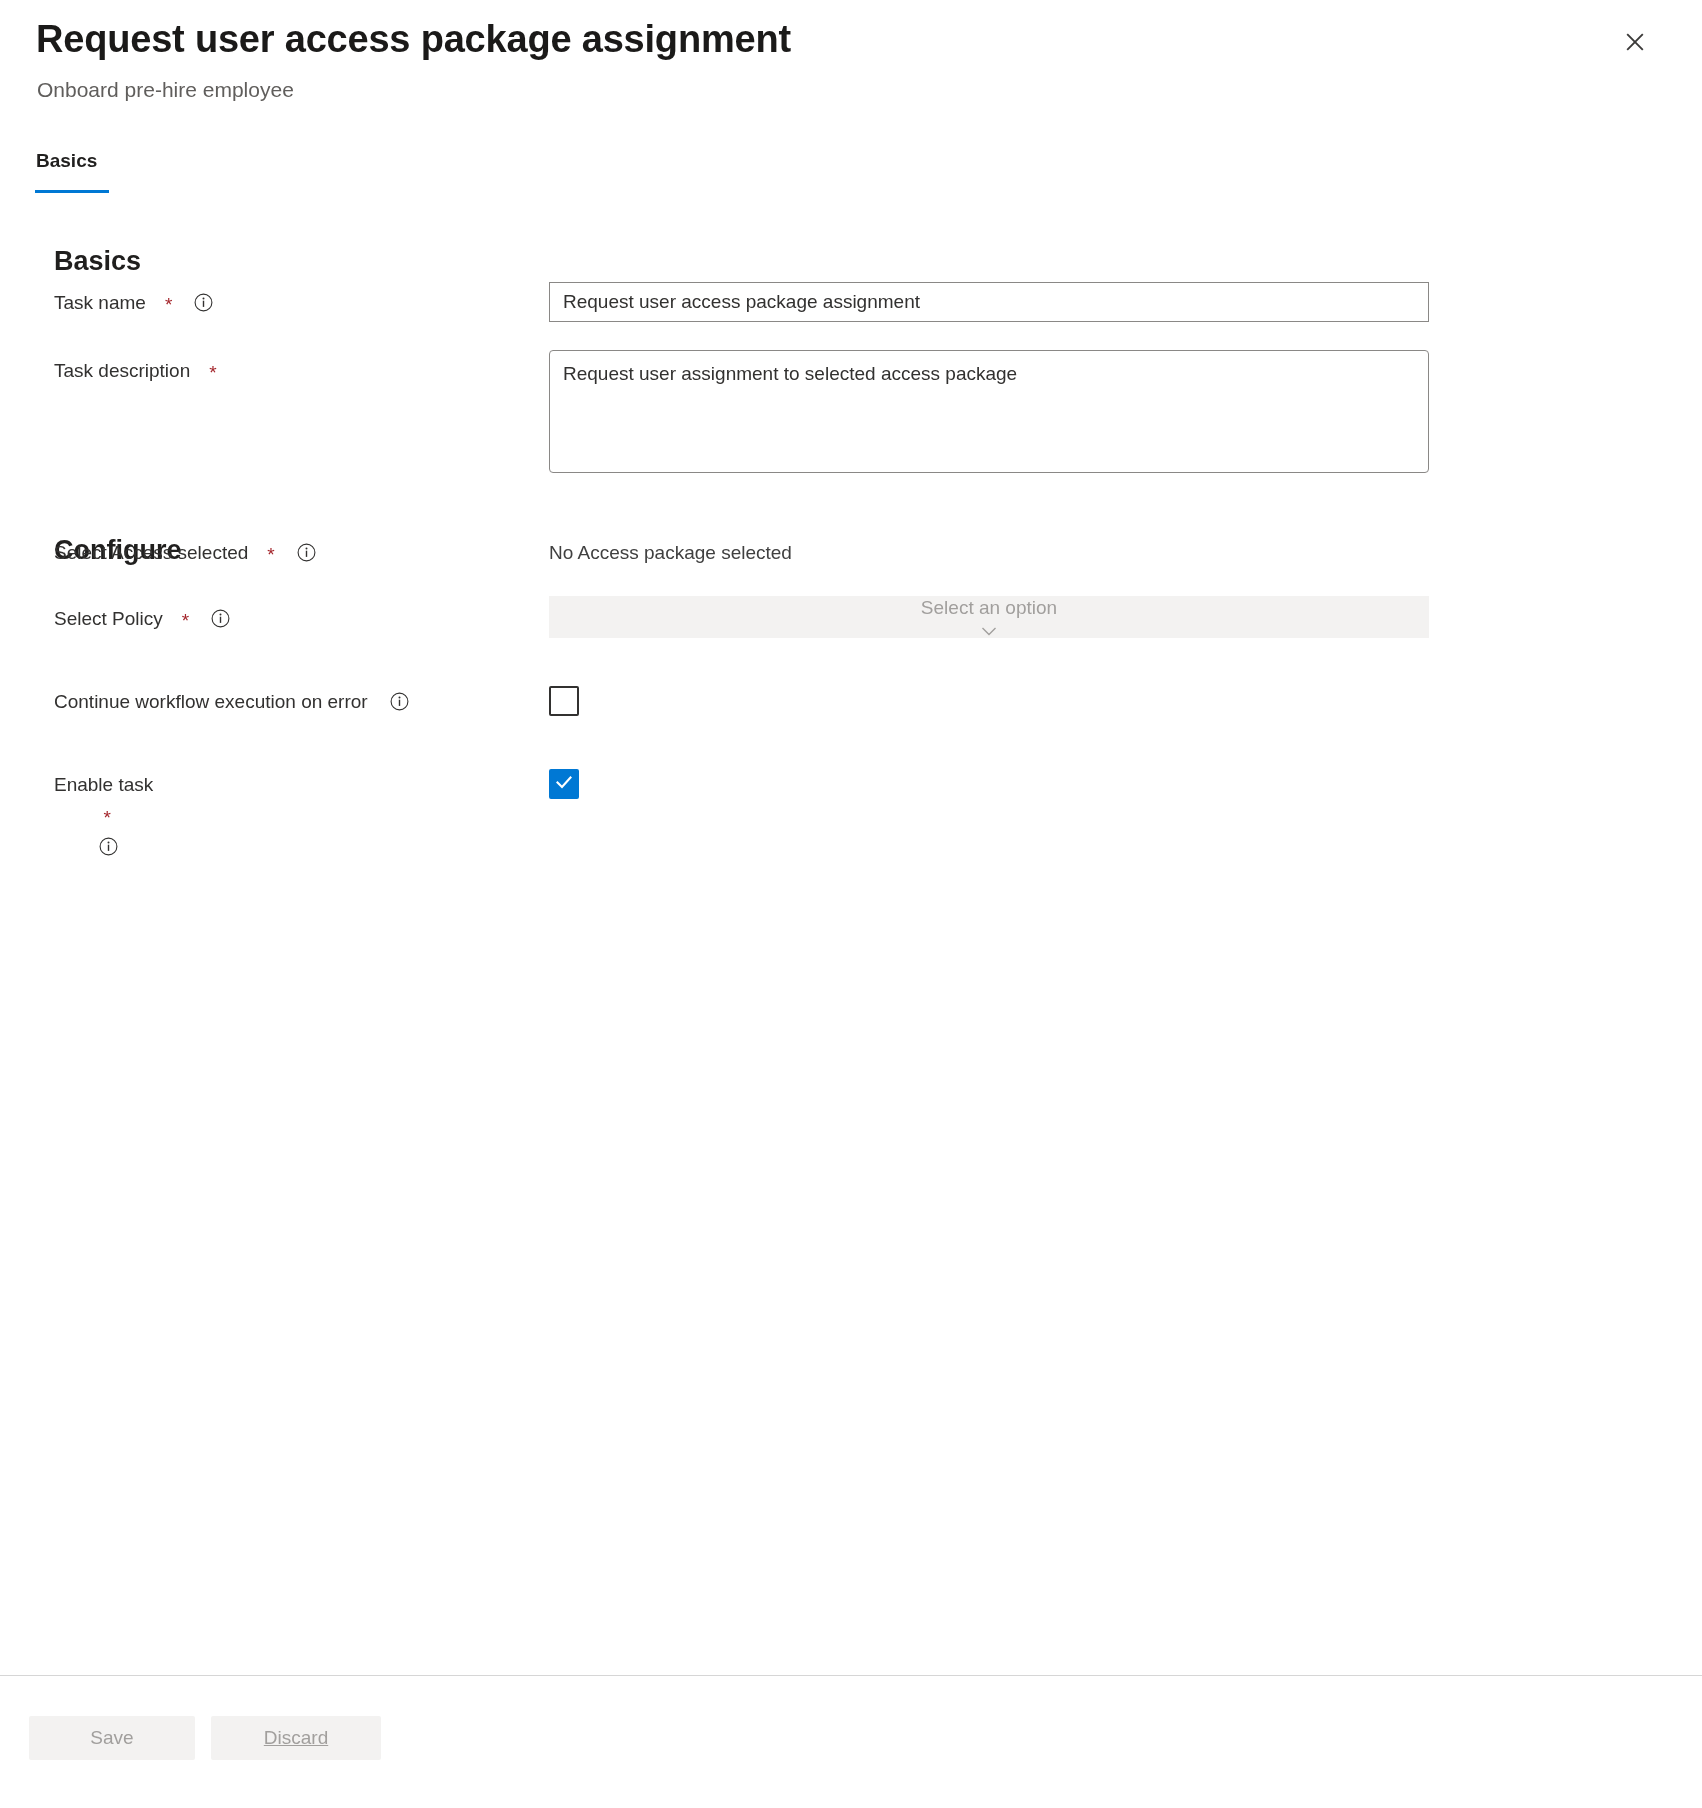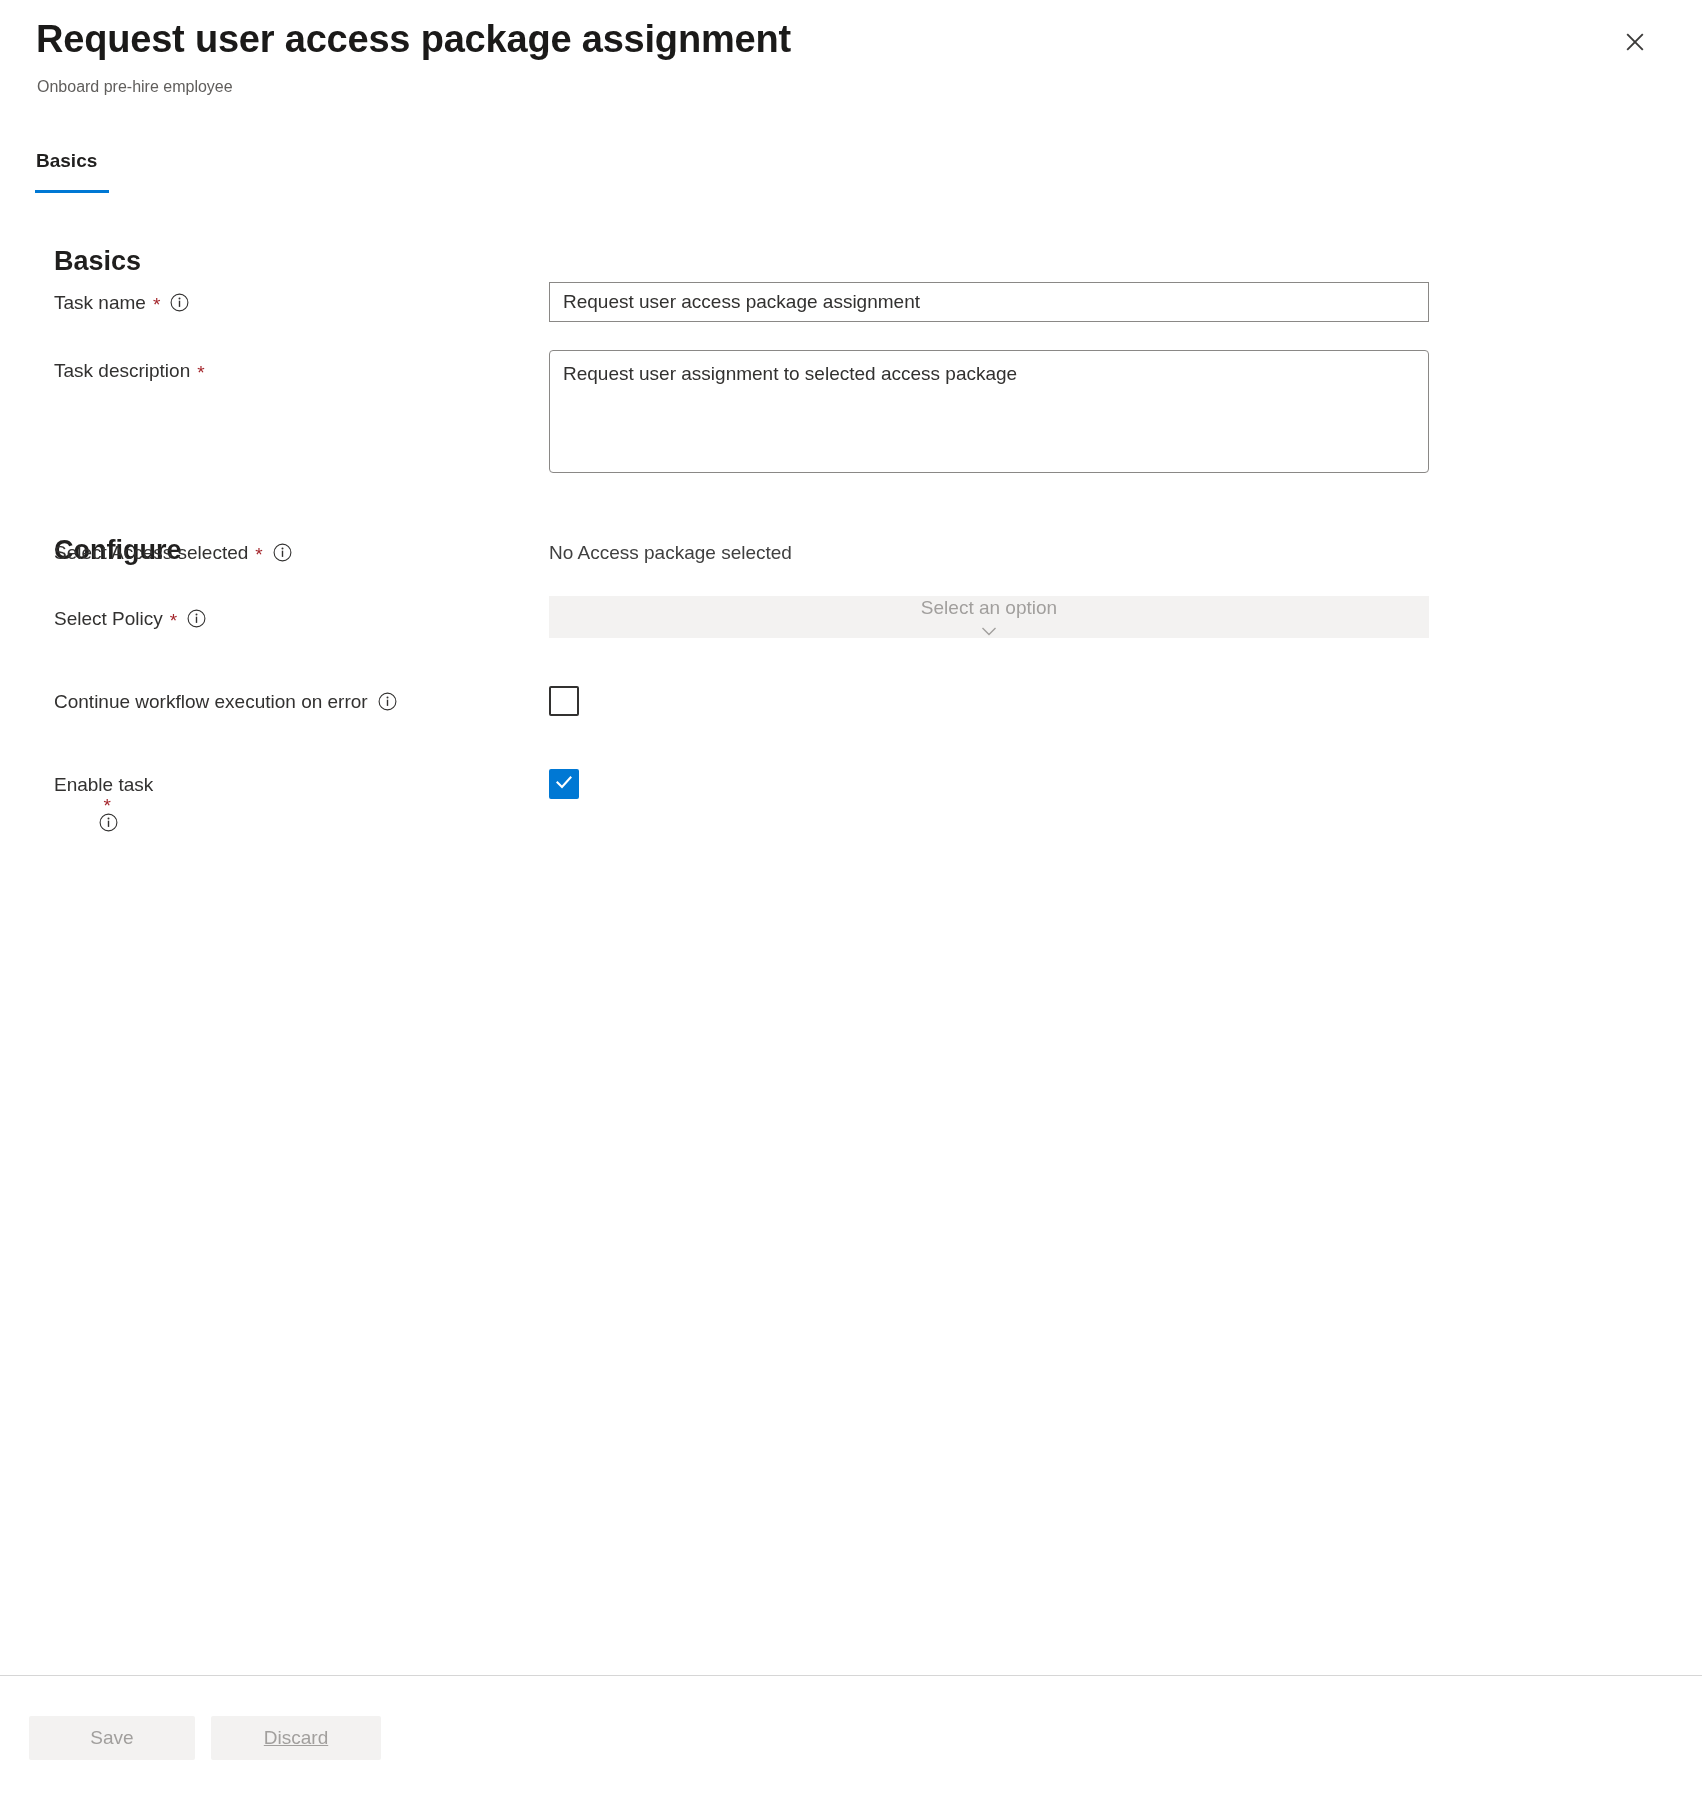--- a/index.html
+++ b/index.html
@@ -31,21 +31,21 @@
     font-size: 38px;
     font-weight: 600;
     letter-spacing: -0.2px;
     color: #1b1a19;
     white-space: nowrap;
   }
   .page-subtitle {
     position: absolute;
     left: 37px;
     top: 78px;
-    font-size: 16px;
+    font-size: 21px;
     font-weight: 400;
     color: #605e5c;
     white-space: nowrap;
   }
   .close-button {
     position: absolute;
     left: 1613px;
     top: 21px;
     width: 44px;
     height: 44px;
@@ -107,21 +107,21 @@
   
   .field-label {
     position: absolute;
     left: 54px;
     font-size: 19px;
     font-weight: 400;
     color: #323130;
     white-space: nowrap;
     display: flex;
     align-items: center;
-    gap: 0;
+    gap: 12px;
     line-height: 1;
   }
   .req-asterisk {
     color: #a4262c;
     font-size: 19px;
     margin-left: 7px;
     line-height: 1;
     position: relative;
     top: 2px;
   }

